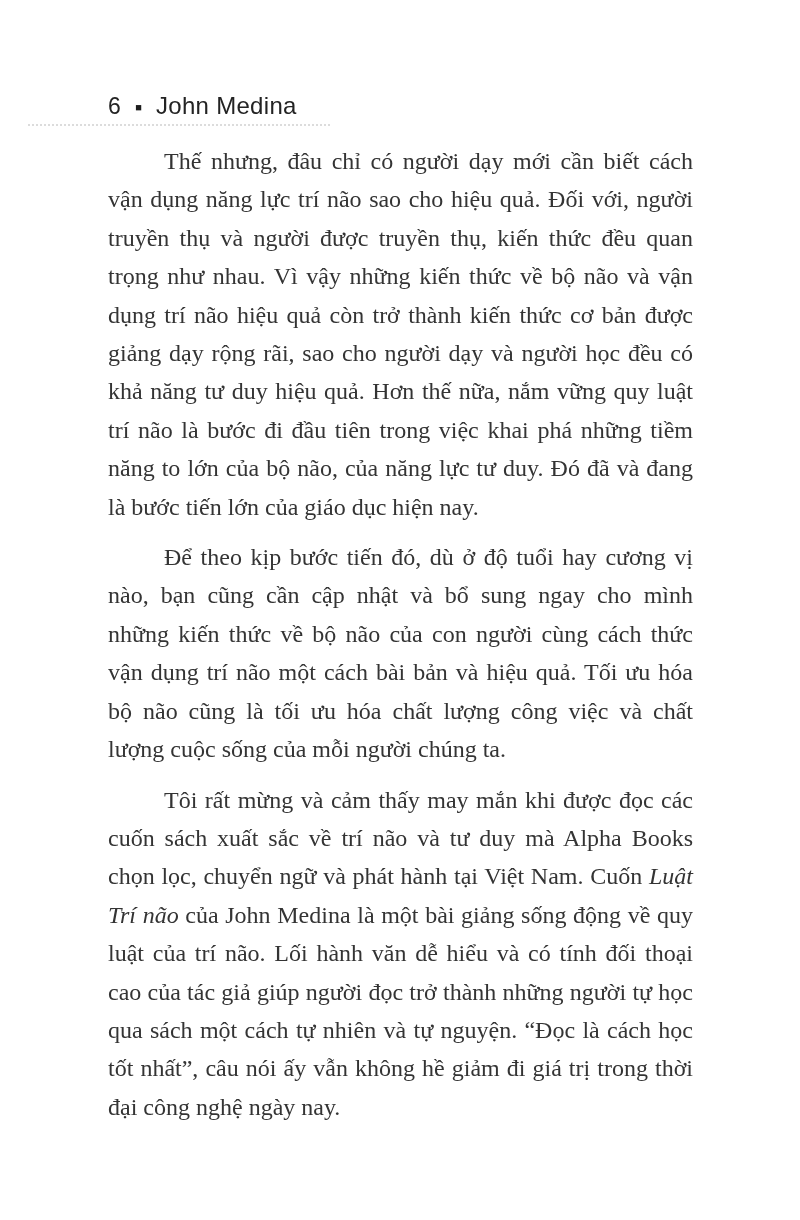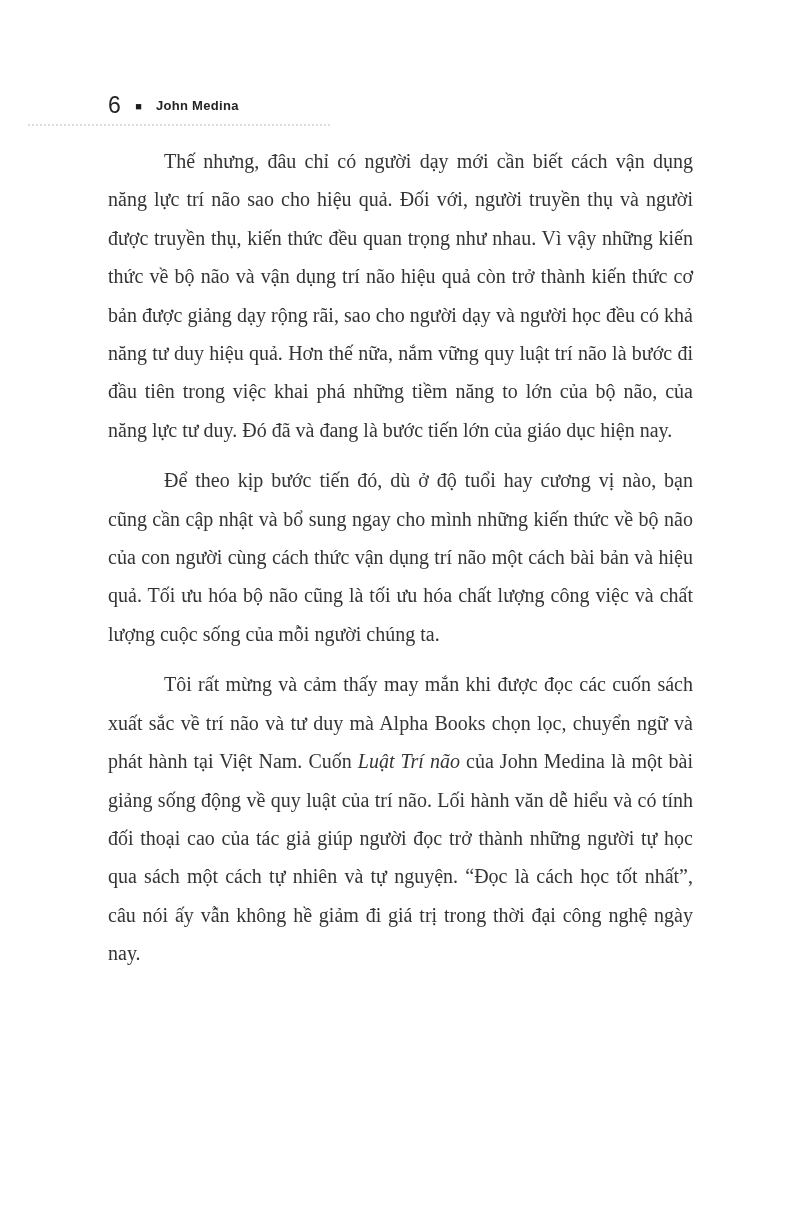--- a/index.html
+++ b/index.html
@@ -32,39 +32,39 @@
     font-weight: 400;
     letter-spacing: 0.5px;
   }
   .header-bullet {
     font-size: 11px;
     line-height: 1;
     color: #1d1d1d;
     transform: translateY(1px);
   }
   .header-author {
-    font-size: 13px;
-    font-weight: 700;
+    font-size: 24px;
+    font-weight: 400;
     letter-spacing: 0.3px;
     text-align: center;
   }
   .header-rule {
     position: absolute;
     top: 124px;
     left: 28px;
     width: 302px;
     border-bottom: 2px dotted #dcdcdc;
   }
   
   .body-text {
     position: absolute;
     top: 142px;
     left: 108px;
     width: 585px;
-    font-size: 20px;
+    font-size: 24px;
     line-height: 38.4px;
     text-align: justify;
     color: #343434;
   }
   .body-text p {
     margin: 0;
     padding: 0;
     text-indent: 56px;
   }
   .body-text p + p {

